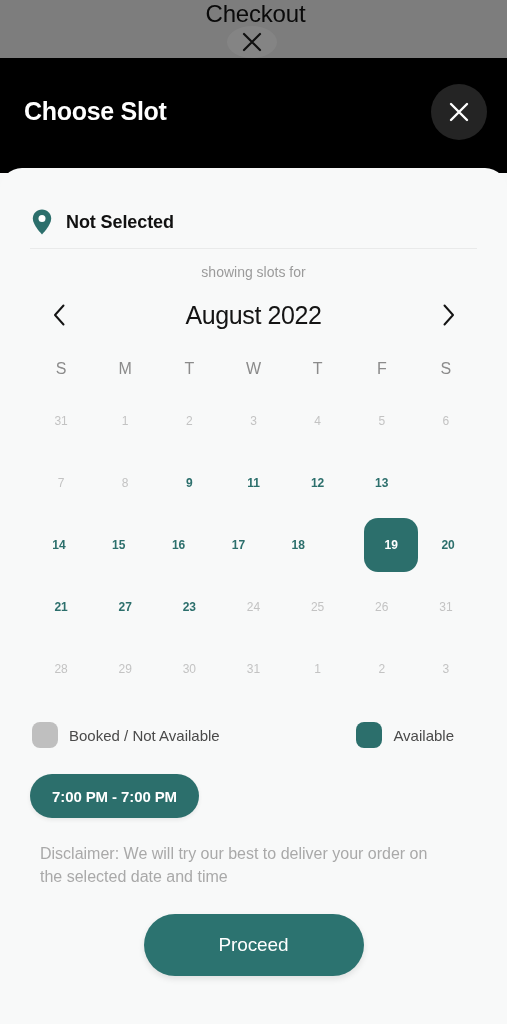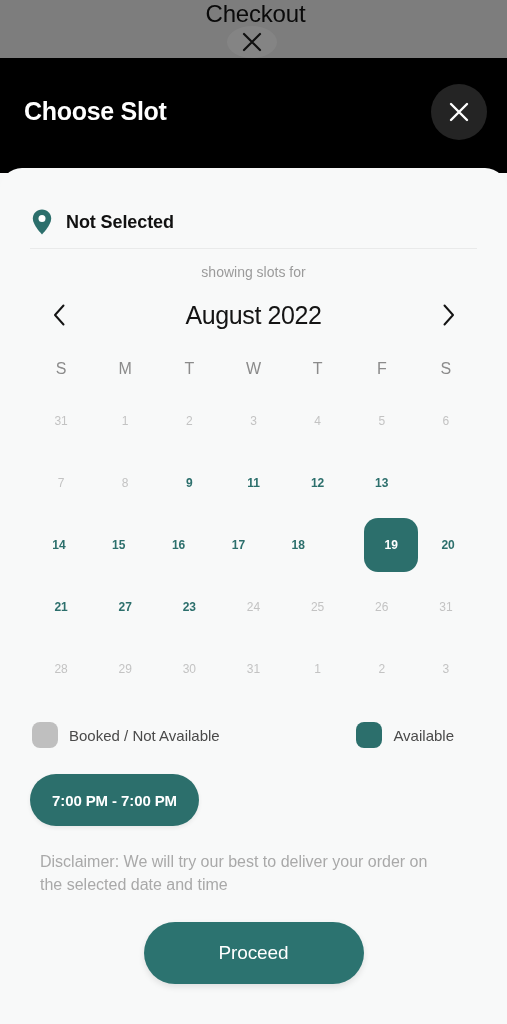--- a/index.html
+++ b/index.html
@@ -200,21 +200,21 @@
   .slots {
     padding: 26px 30px 0 30px;
     display: flex;
     gap: 12px;
   }
   .slot-chip {
     background: #2c6f6c;
     color: #ffffff;
     border-radius: 26px;
     padding: 18px 22px;
-    height: 52px;
+    height: 44px;
     display: flex;
     align-items: center;
     justify-content: center;
     font-size: 15px;
     font-weight: bold;
     letter-spacing: -0.1px;
     box-shadow: 0 2px 4px rgba(0,0,0,0.07);
   }
 
   

